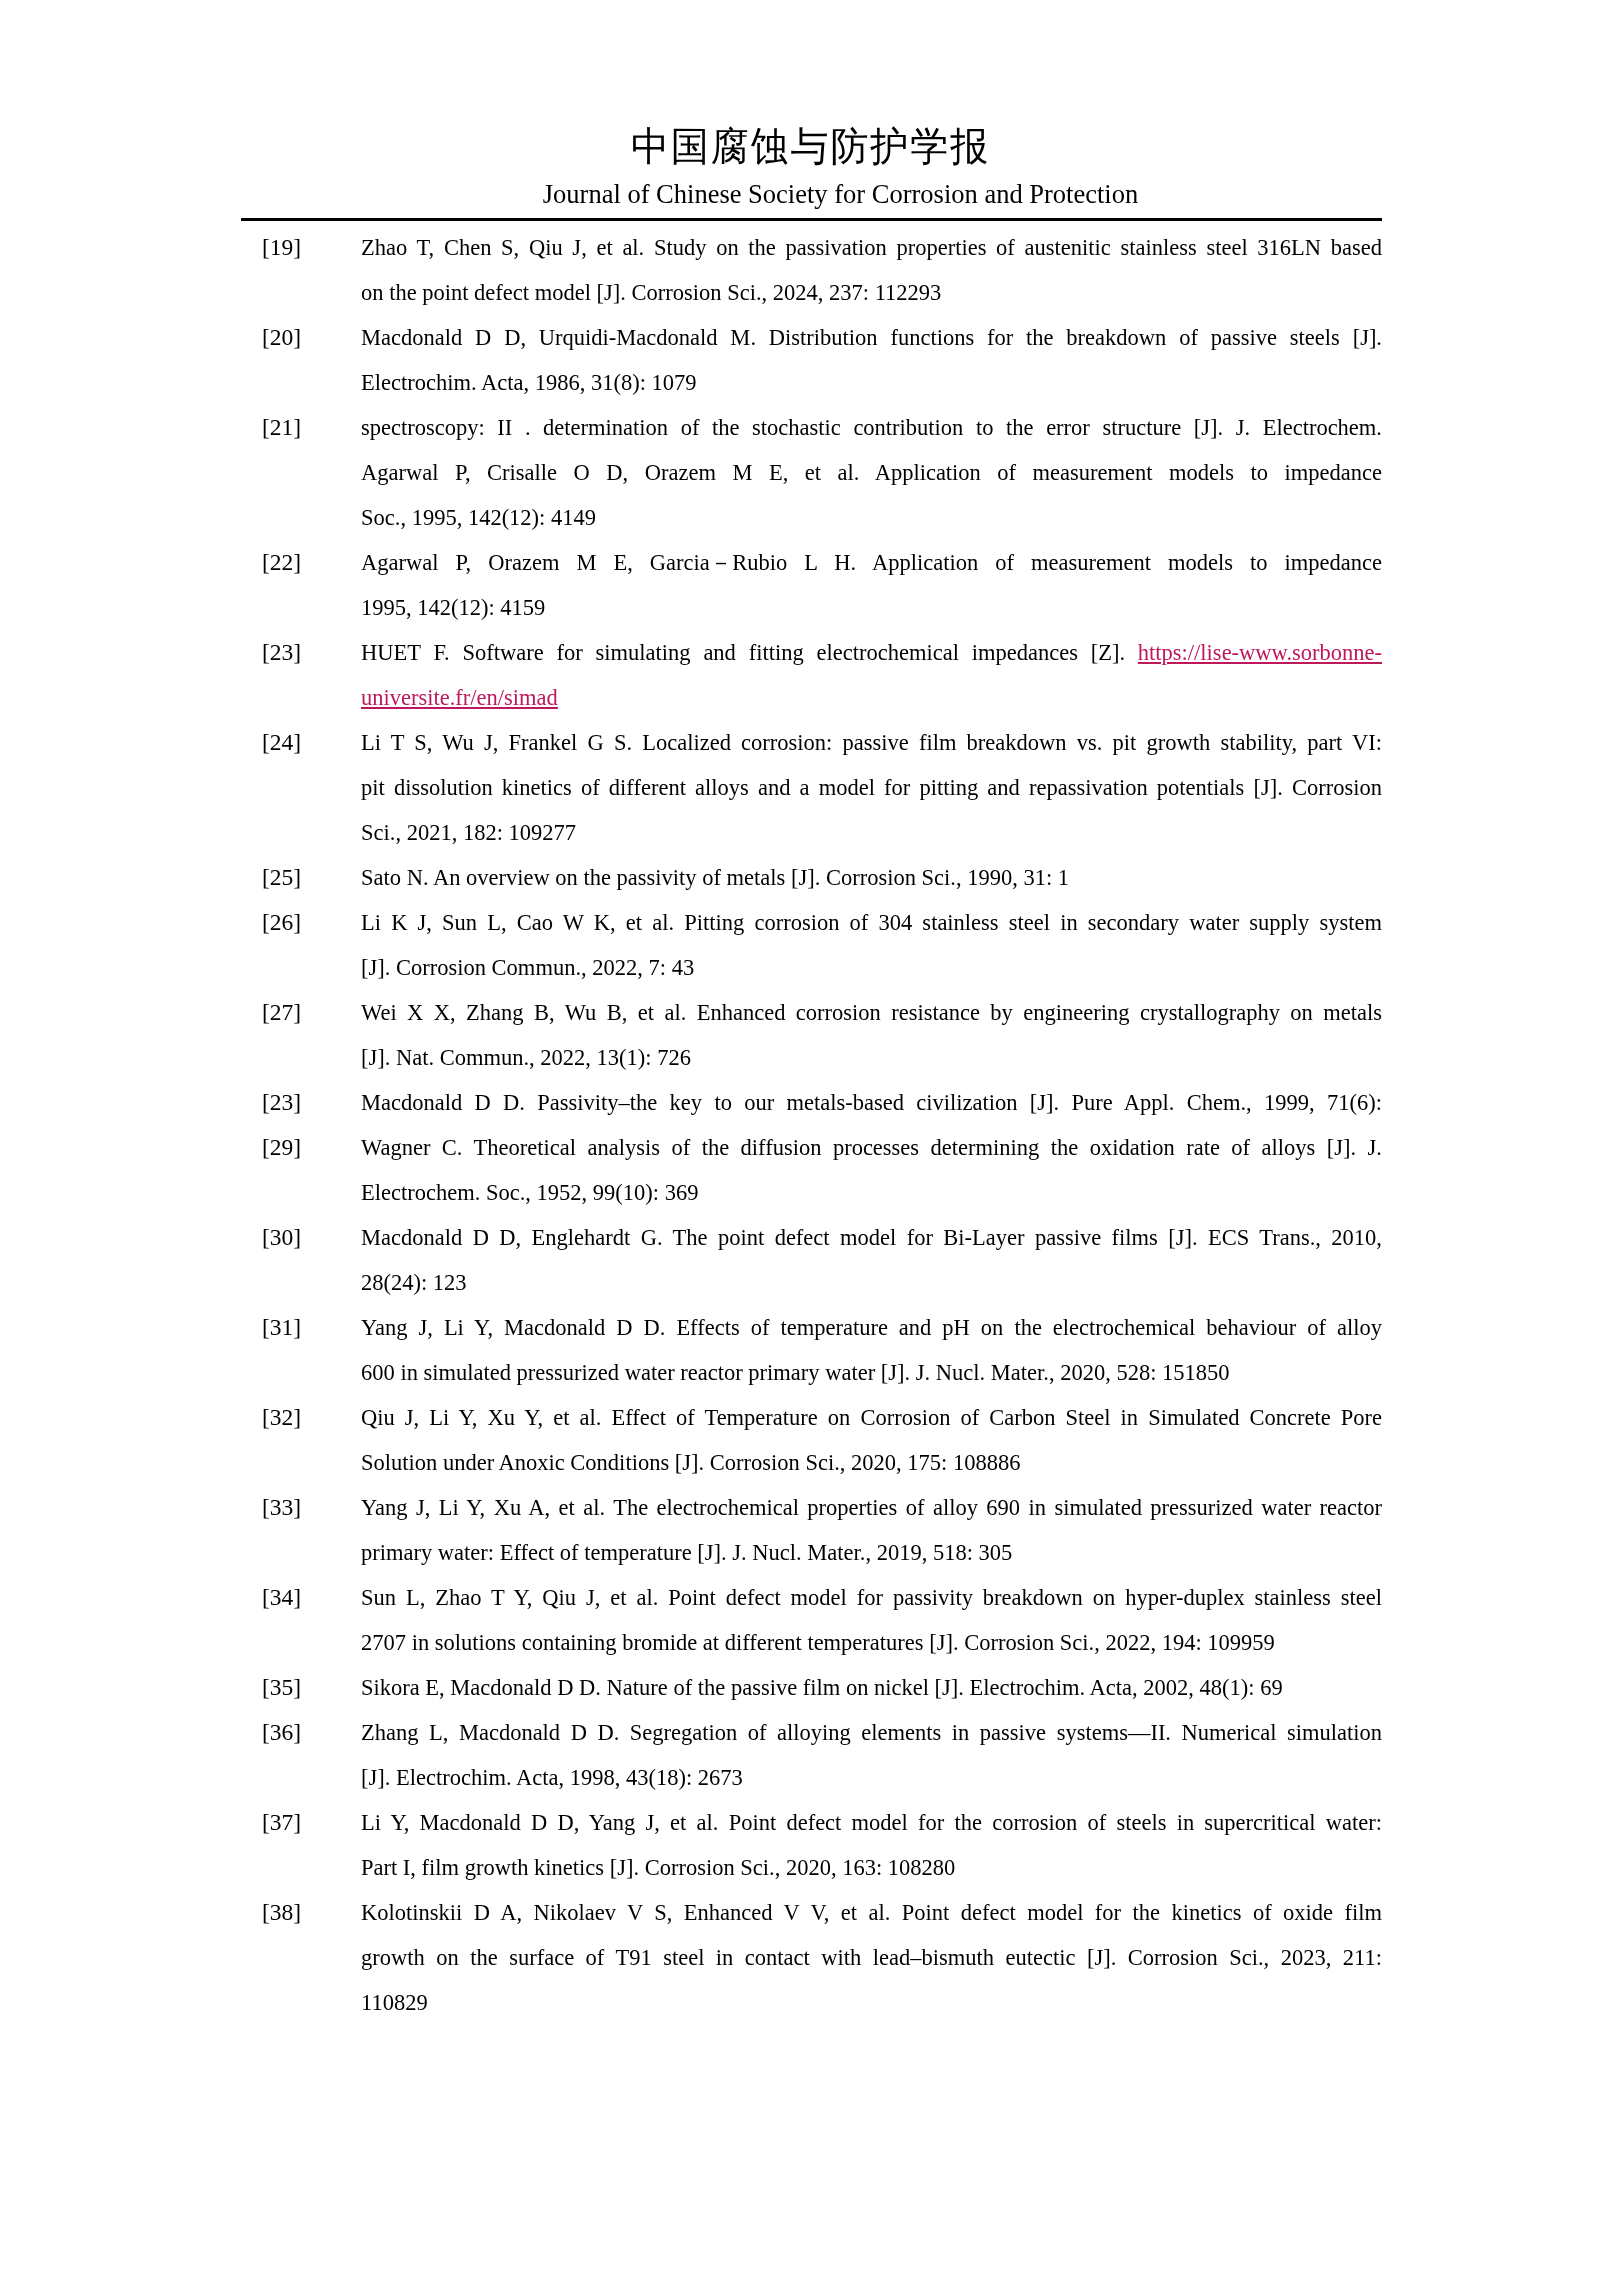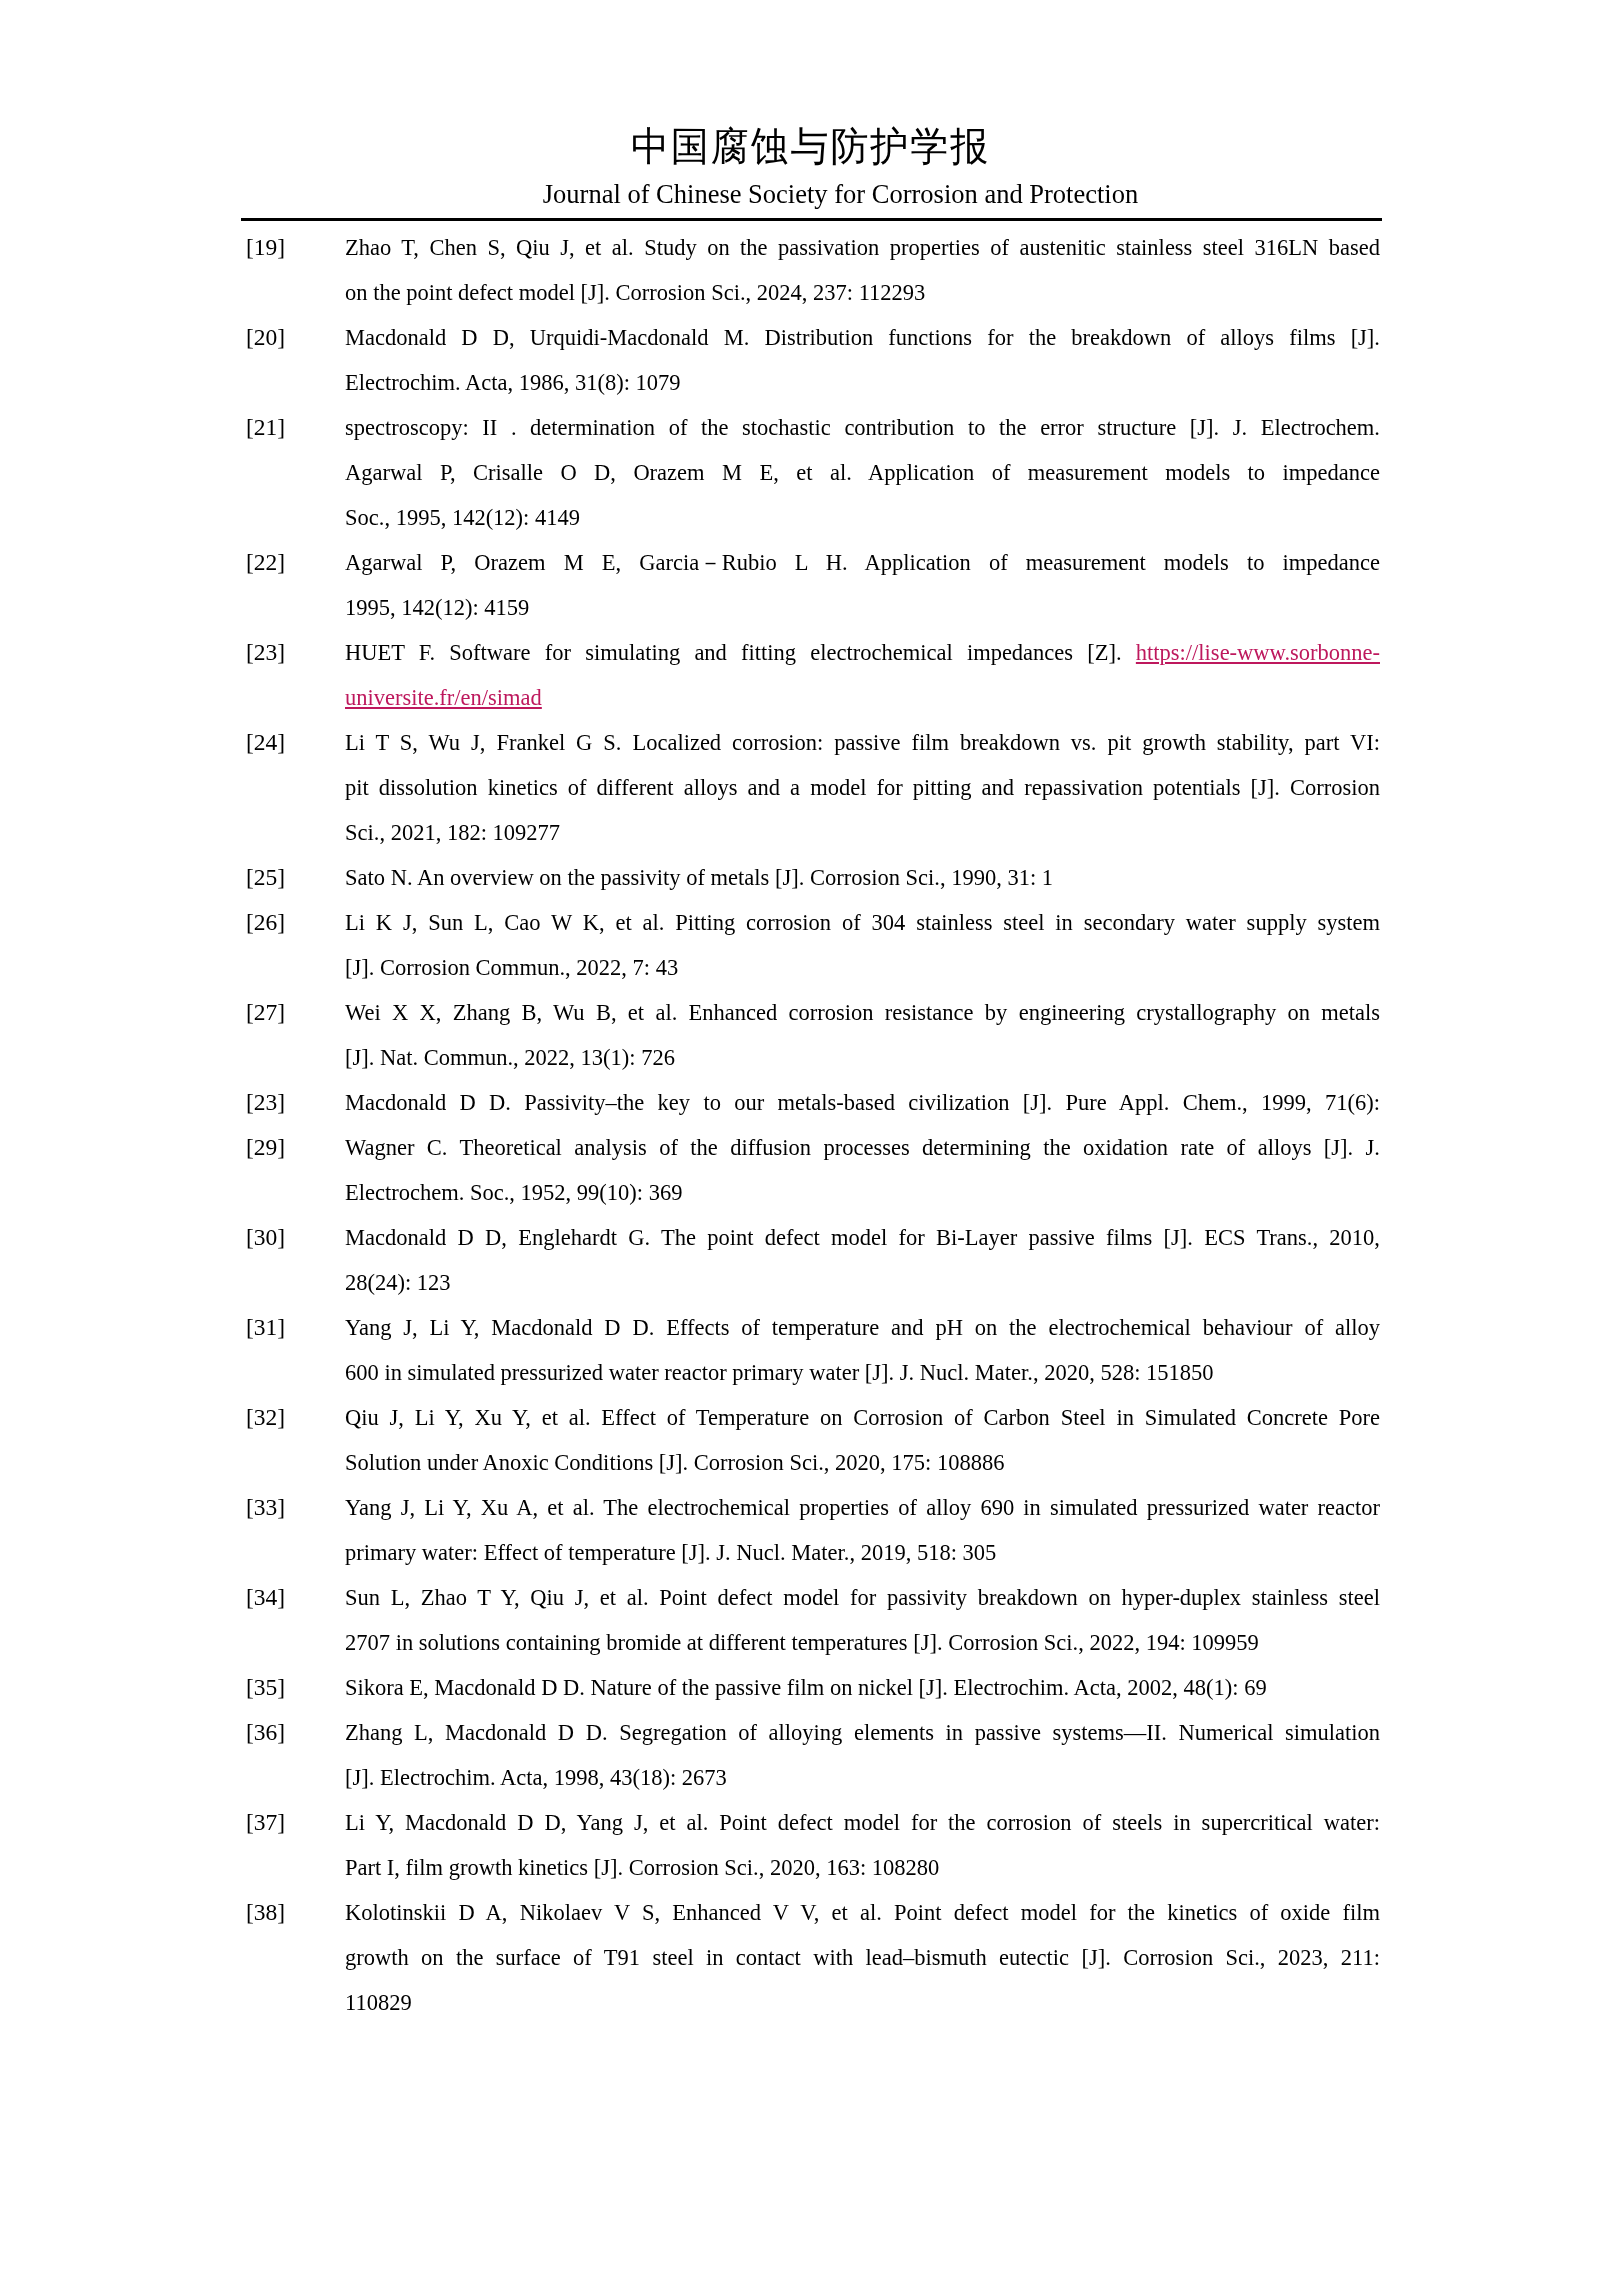--- a/index.html
+++ b/index.html
@@ -6,21 +6,21 @@
   body { width: 1621px; height: 2293px; position: relative; overflow: hidden;
          font-family: "Liberation Serif", "DejaVu Serif", serif; color: #000; }
   .title-cn { position: absolute; left: 0; width: 1621px; top: 123px; text-align: center;
               font-size: 40px; line-height: 47px; letter-spacing: 2px;
               font-family: "DejaVu Sans", sans-serif; font-weight: normal; transform: scaleX(0.95); }
   .title-en { position: absolute; left: 10px; width: 1621px; top: 179px; text-align: center;
               font-size: 26.5px; line-height: 31px; margin-left: 20px; }
   .rule { position: absolute; left: 241px; top: 218px; width: 1141px; height: 2.9px; background: #000; }
   .refs { position: absolute; left: 241px; top: 225px; width: 1141px; }
   .ref { display: flex; }
-  .ref-num { width: 104px; padding-left: 4.9px; box-sizing: border-box; font-size: 23.5px; line-height: 45px; flex: none; }
+  .ref-num { width: 104px; padding-left: 4.9px; box-sizing: border-box; font-size: 23.5px; line-height: 45px; flex: none; margin-left: 16px; }
   .ref-body { width: 1035px; font-size: 22.5px; line-height: 45px; }
   .ln { display: block; white-space: nowrap; text-align: justify; text-align-last: justify; height: 45px; overflow: visible; }
   .ln.last { text-align-last: left; }
   a.link { color: #be185d; text-decoration: underline; }
 </style>
 </head>
 <body>
 
 <div class="title-cn">中国腐蚀与防护学报</div>
 <div class="title-en">Journal of Chinese Society for Corrosion and Protection</div>
@@ -32,21 +32,21 @@
     <div class="ref-num">[19]</div>
     <div class="ref-body">
       <span class="ln">Zhao T, Chen S, Qiu J, et al. Study on the passivation properties of austenitic stainless steel 316LN based</span>
       <span class="ln last">on the point defect model [J]. Corrosion Sci., 2024, 237: 112293</span>
     </div>
   </div>
 
   <div class="ref">
     <div class="ref-num">[20]</div>
     <div class="ref-body">
-      <span class="ln">Macdonald D D, Urquidi-Macdonald M. Distribution functions for the breakdown of alloys films [J].</span>
+      <span class="ln">Macdonald D D, Urquidi-Macdonald M. Distribution functions for the breakdown of passive steels [J].</span>
       <span class="ln last">Electrochim. Acta, 1986, 31(8): 1079</span>
     </div>
   </div>
 
   <div class="ref">
     <div class="ref-num">[21]</div>
     <div class="ref-body">
       <span class="ln">spectroscopy: II . determination of the stochastic contribution to the error structure [J]. J. Electrochem.</span>
       <span class="ln">Agarwal P, Crisalle O D, Orazem M E, et al. Application of measurement models to impedance</span>
       <span class="ln last">Soc., 1995, 142(12): 4149</span>

